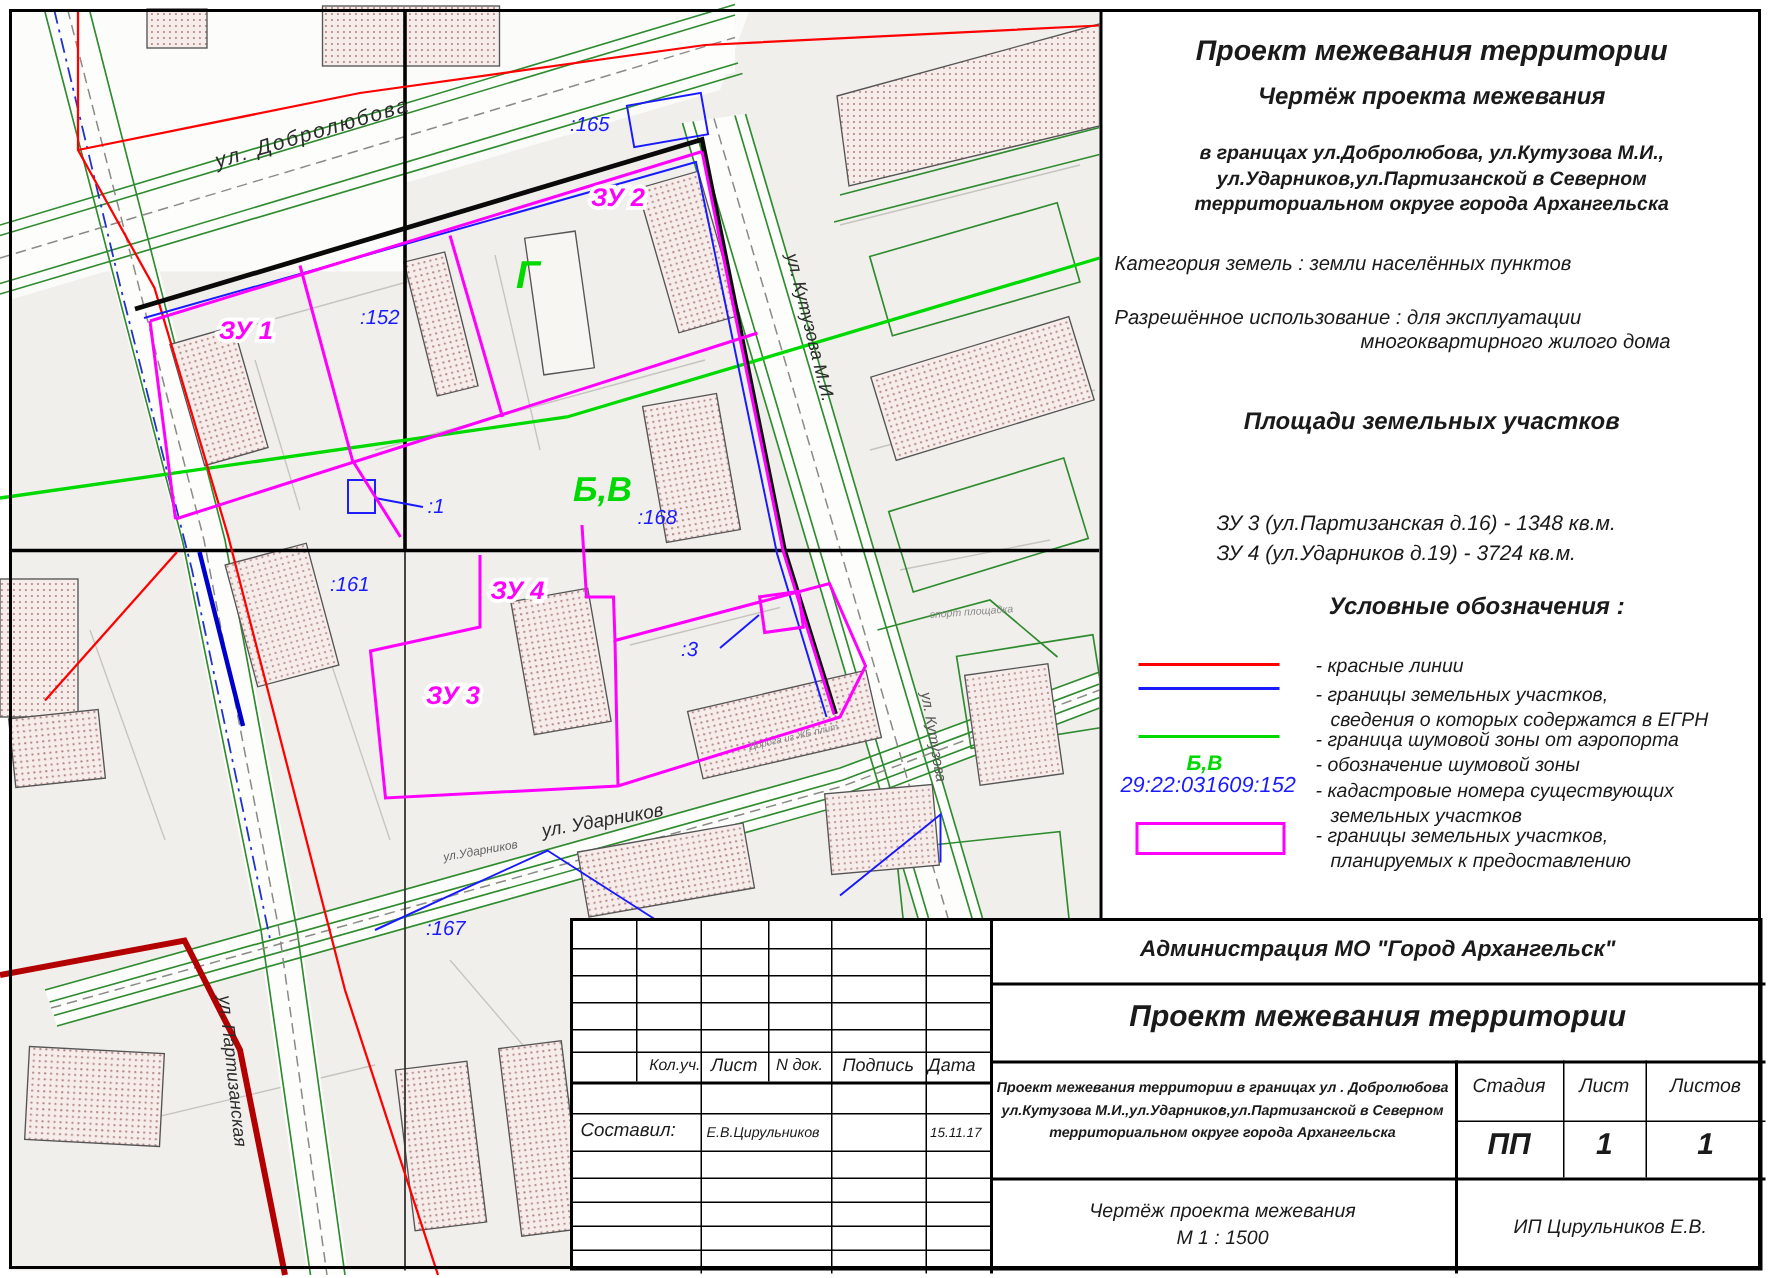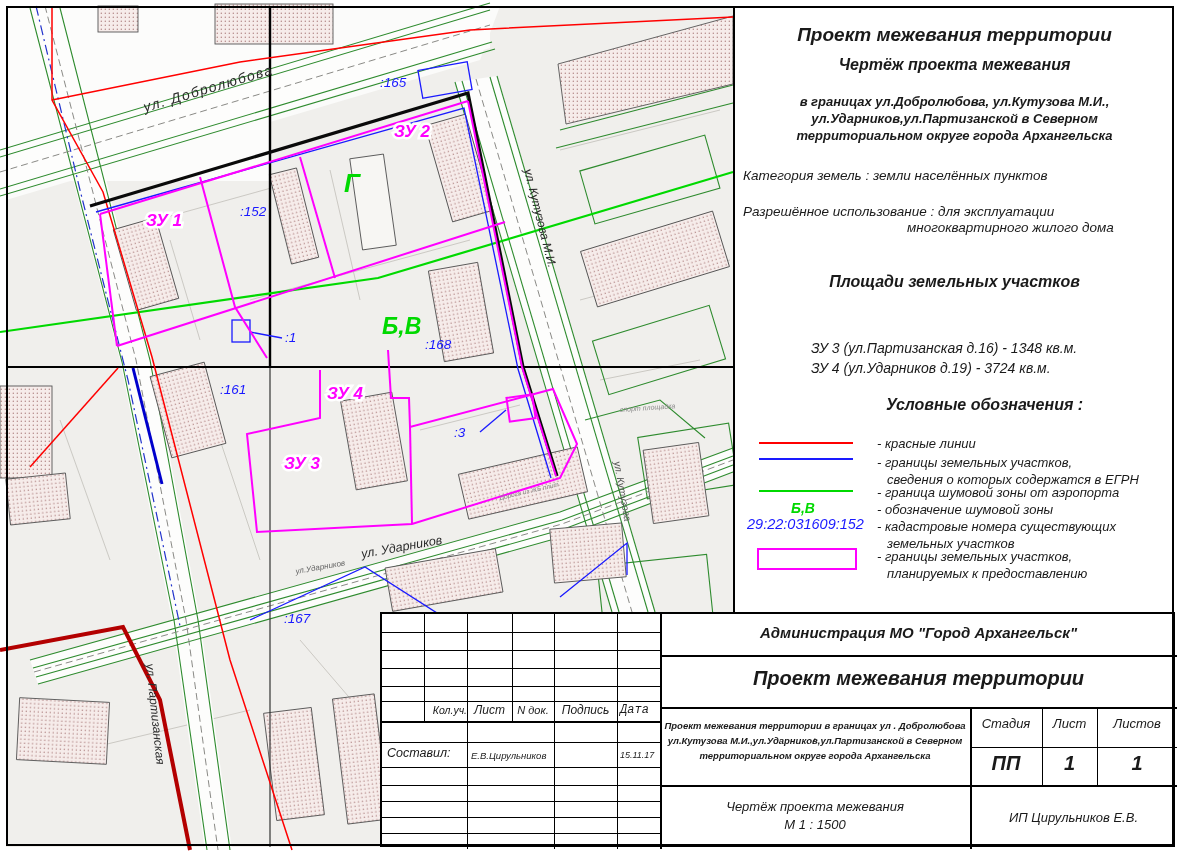--- a/index.html
+++ b/index.html
@@ -265,21 +265,21 @@
 
     <div class="hl" style="left:278px;top:41px;width:517px;border-top-width:2px;"></div>
     <div class="hl" style="left:278px;top:93px;width:517px;border-top-width:2px;"></div>
     <div class="hl" style="left:588px;top:133px;width:207px;"></div>
     <div class="hl" style="left:278px;top:171px;width:517px;border-top-width:2px;"></div>
 
     <div class="cell" style="left:42px;top:90px;width:43px;font-size:10.5px;text-align:right;">Кол.уч.</div>
     <div class="cell" style="left:85px;top:89px;width:45px;font-size:12px;">Лист</div>
     <div class="cell" style="left:130px;top:90px;width:42px;font-size:11px;">N док.</div>
     <div class="cell" style="left:172px;top:89px;width:63px;font-size:12px;">Подпись</div>
-    <div class="cell" style="left:235px;top:89px;width:35px;font-size:12px;font-family:Liberation Mono, monospace;">Дата</div>
+    <div class="cell" style="left:235px;top:89px;width:35px;font-size:12px;">Дата</div>
 
     <div class="t" style="left:5px;top:132px;font-size:12.5px;">Составил:</div>
     <div class="t" style="left:89px;top:136px;font-size:9.5px;">Е.В.Цирульников</div>
     <div class="t" style="left:238px;top:136px;font-size:9px;">15.11.17</div>
 
     <div class="cell b" style="left:278px;top:10px;width:517px;font-size:15px;">Администрация МО "Город Архангельск"</div>
     <div class="cell b" style="left:278px;top:53px;width:517px;font-size:20px;">Проект межевания территории</div>
 
     <div class="cell b" style="left:282px;top:106px;width:302px;font-size:9.5px;">Проект межевания территории в границах ул . Добролюбова ,</div>
     <div class="cell b" style="left:282px;top:121px;width:302px;font-size:9.5px;">ул.Кутузова М.И.,ул.Ударников,ул.Партизанской в Северном</div>

